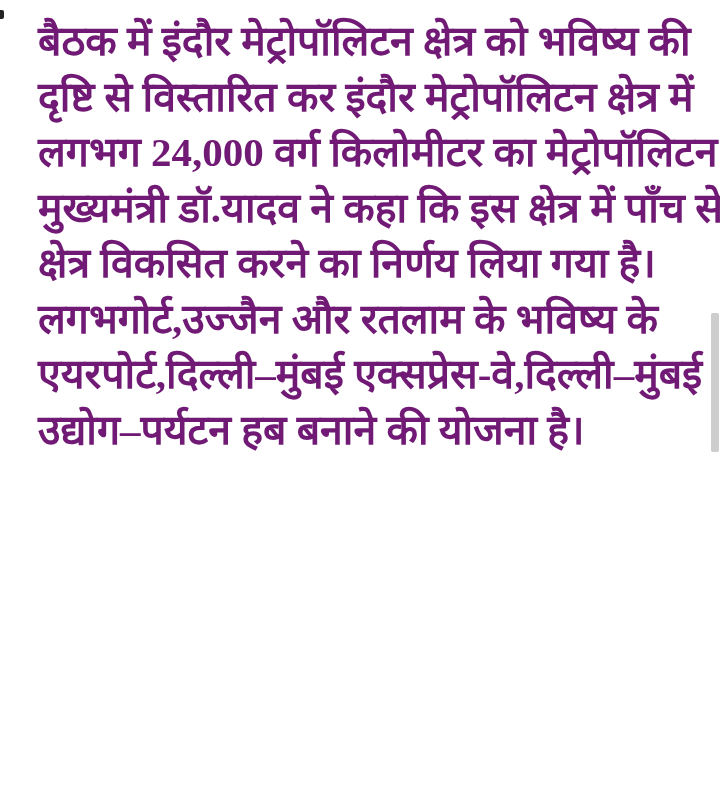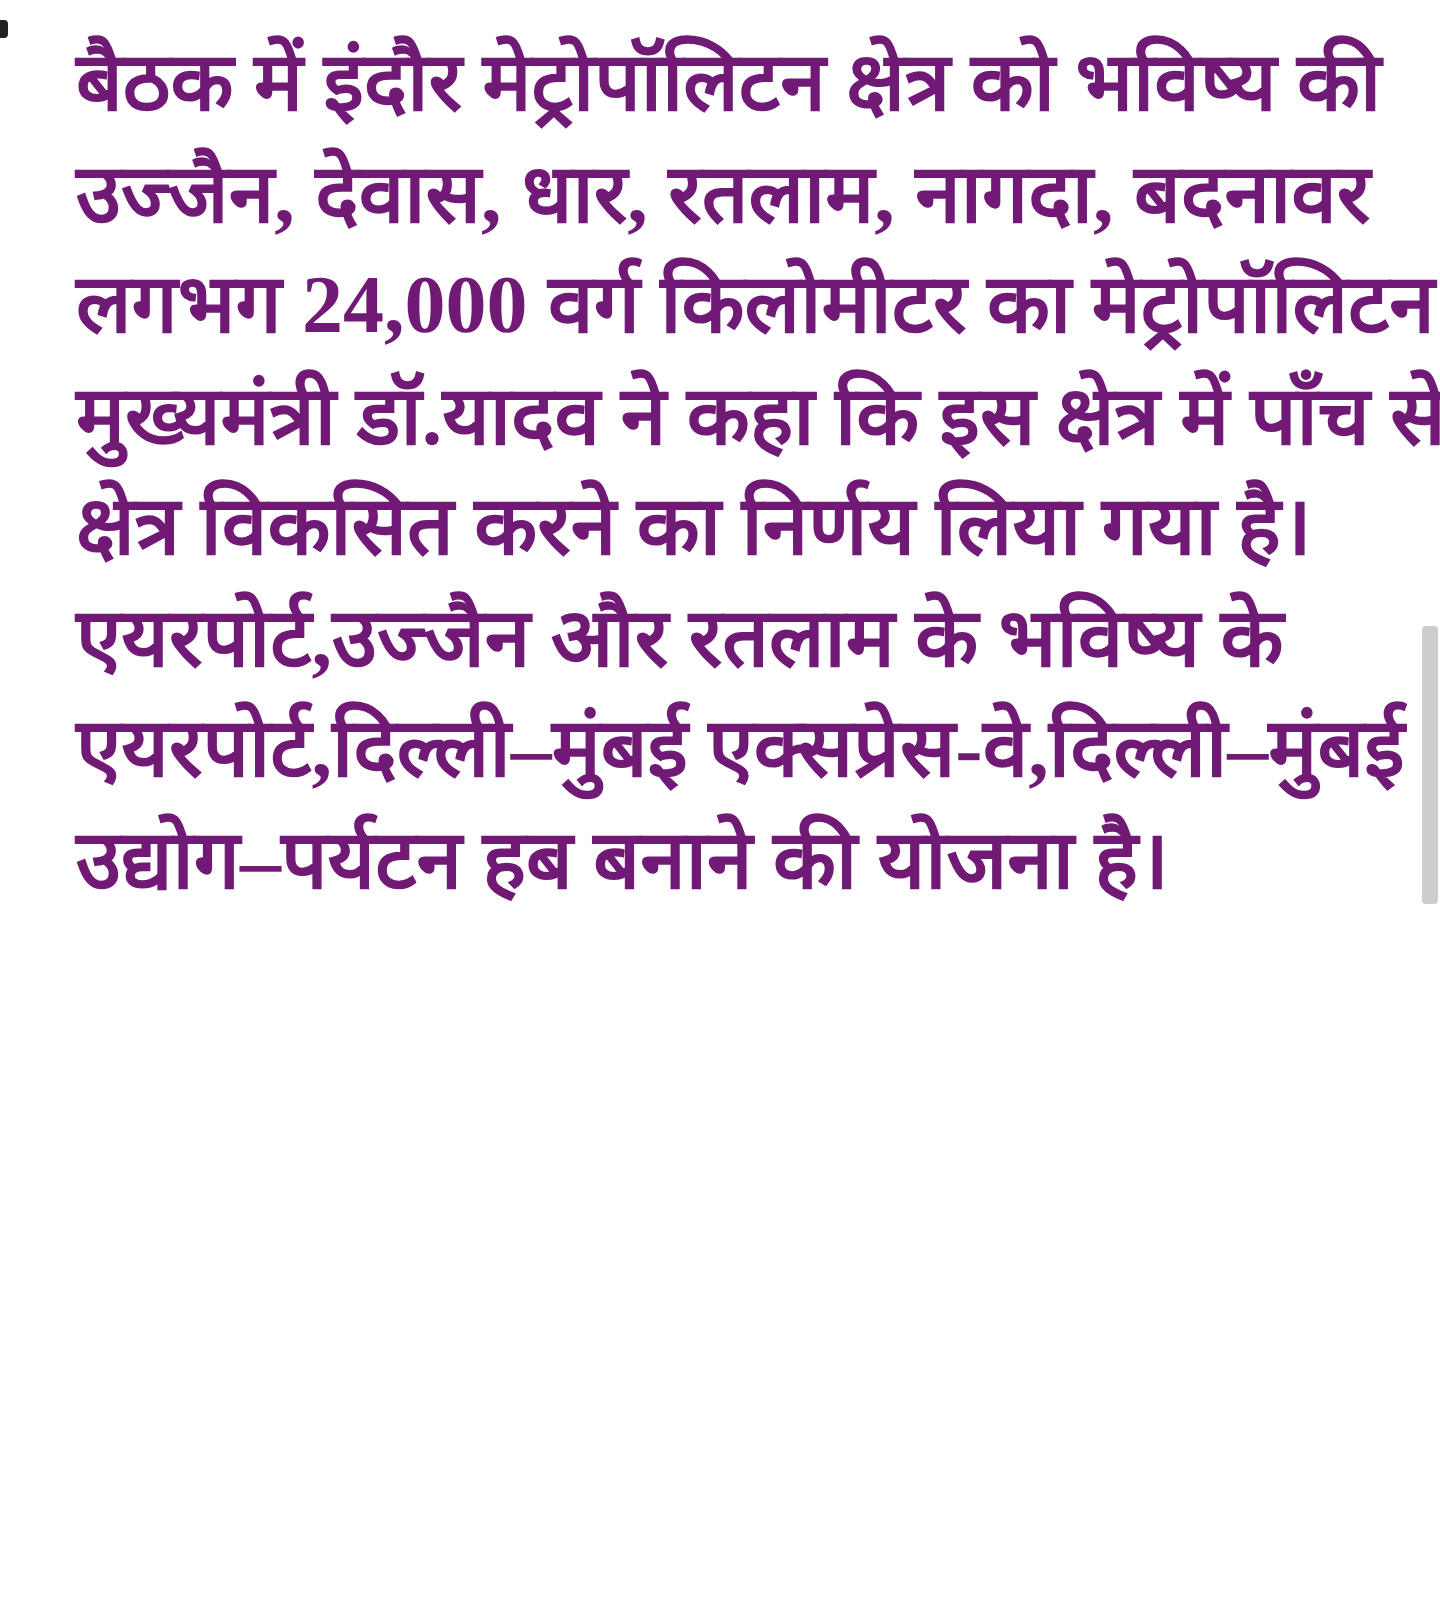--- a/index.html
+++ b/index.html
@@ -48,22 +48,22 @@
     border-radius: 0 2px 2px 0;
   }
 </style>
 </head>
 <body>
 
 <span class="edge-artifact"></span>
 
 <div class="article">
   <div class="line">बैठक में इंदौर मेट्रोपॉलिटन क्षेत्र को भविष्य की</div>
-  <div class="line">उज्जैन, देवास, धार, रतलाम, नागदा, बदनावर</div>
+  <div class="line">दृष्टि से विस्तारित कर इंदौर मेट्रोपॉलिटन क्षेत्र में</div>
   <div class="line">लगभग 24,000 वर्ग किलोमीटर का मेट्रोपॉलिटन</div>
   <div class="line">मुख्यमंत्री डॉ.यादव ने कहा कि इस क्षेत्र में पाँच से</div>
   <div class="line">क्षेत्र विकसित करने का निर्णय लिया गया है।</div>
-  <div class="line">एयरपोर्ट,उज्जैन और रतलाम के भविष्य के</div>
+  <div class="line">लगभगोर्ट,उज्जैन और रतलाम के भविष्य के</div>
   <div class="line">एयरपोर्ट,दिल्ली–मुंबई एक्सप्रेस-वे,दिल्ली–मुंबई</div>
   <div class="line">उद्योग–पर्यटन हब बनाने की योजना है।</div>
 </div>
 
 <div class="scrollbar-thumb"></div>
 
 </body></html>

